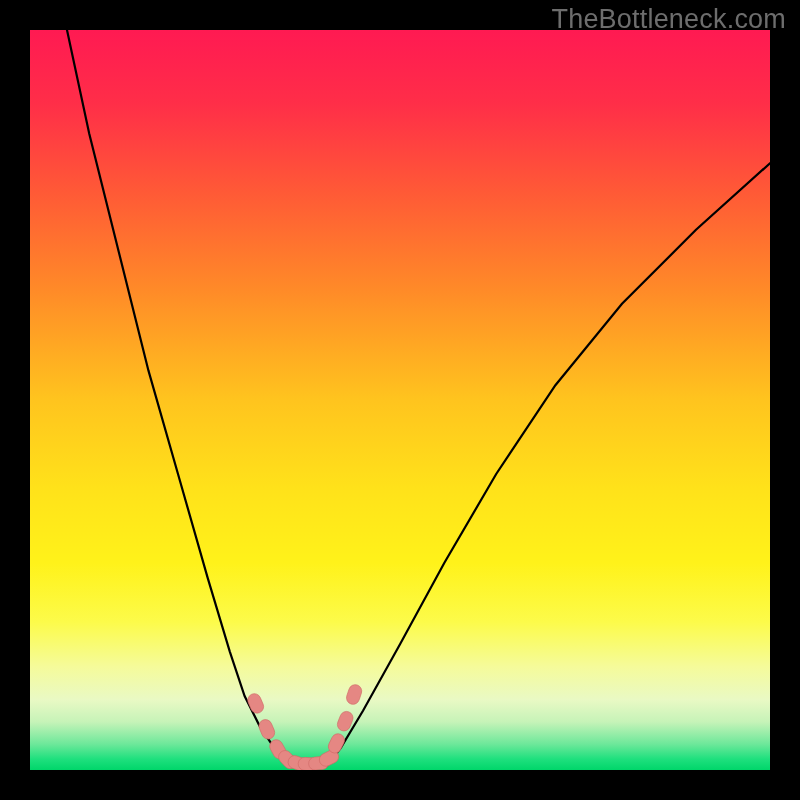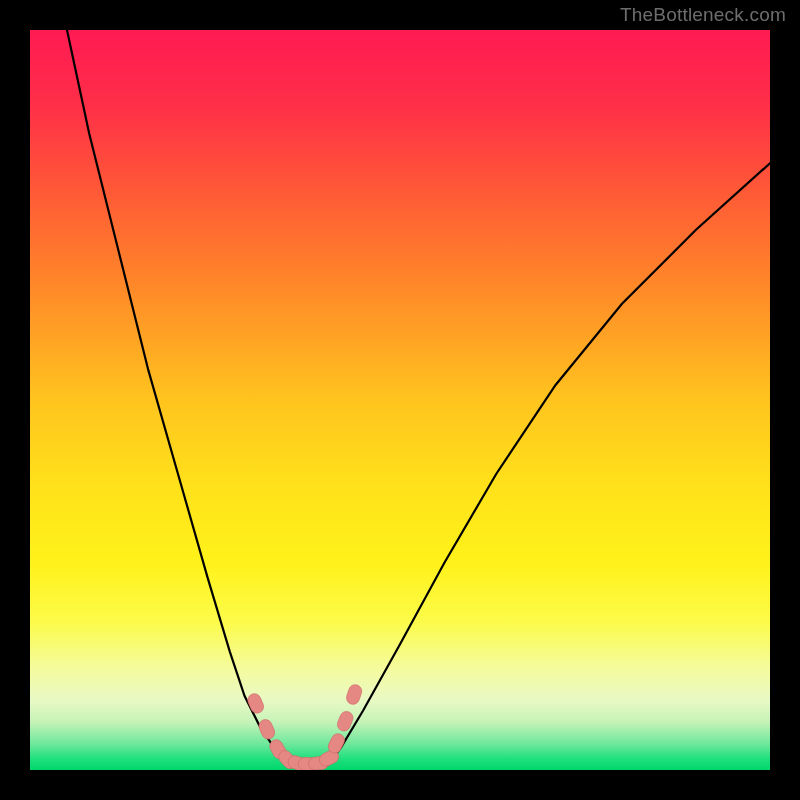--- a/index.html
+++ b/index.html
@@ -38,21 +38,21 @@
     left: 0;
     top: 0;
     width: 100%;
     height: 100%;
   }
   .watermark {
     position: absolute;
     top: 4px;
     right: 14px;
     color: #6d6d6d;
-    font-size: 19px;
+    font-size: 27px;
     font-weight: 400;
     letter-spacing: 0.2px;
   }
 </style>
 </head>
 <body>
 
 <div class="frame">
 
   <div class="plot">

